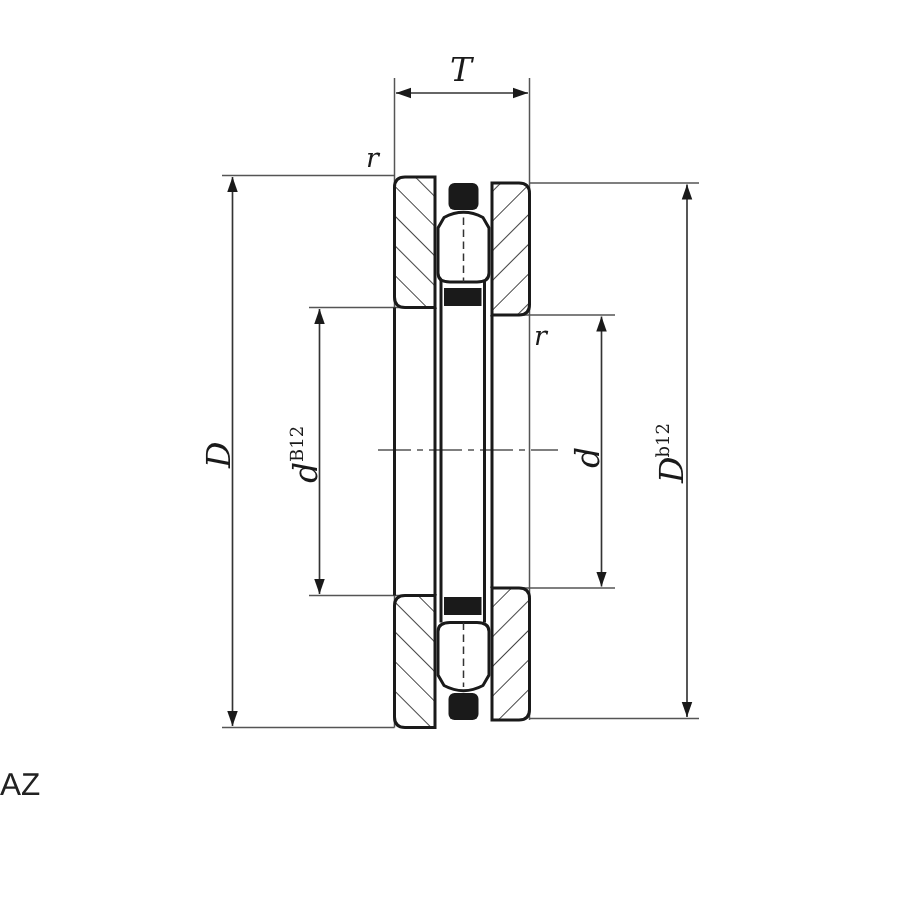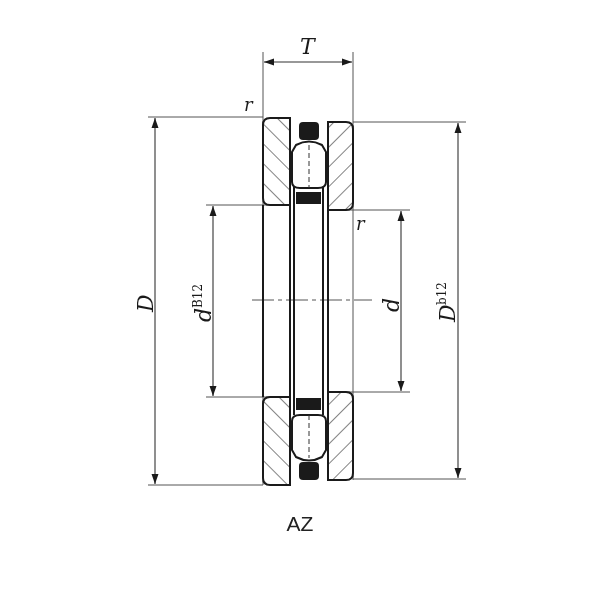--- a/index.html
+++ b/index.html
@@ -1,21 +1,21 @@
 <!DOCTYPE html>
 <html><head>
 <meta charset="utf-8">
 <style>
   html, body { margin: 0; padding: 0; background: #ffffff; }
   body { width: 600px; height: 600px; overflow: hidden; position: relative; }
   #drawing { position: absolute; left: 0; top: 0; width: 600px; height: 600px; }
   .lbl { font-family: "DejaVu Serif", "Liberation Serif", serif; font-style: italic; fill: #1a1a1a; }
   .sup { font-family: "DejaVu Serif", "Liberation Serif", serif; font-style: normal; fill: #1a1a1a; }
   .caption {
-    position: absolute; left: 0; width: 600px; top: 512px; text-align: center;
+    position: absolute; left: 0; width: 600px; top: 512px; 
     font-family: "Liberation Sans", "DejaVu Sans", sans-serif; font-size: 21px; color: #222;
   }
 </style>
 </head>
 <body>
 
 <svg id="drawing" viewBox="0 0 600 600" xmlns="http://www.w3.org/2000/svg">
   <defs>
     <pattern id="hatchL" patternUnits="userSpaceOnUse" width="14" height="14" patternTransform="rotate(-45)">
       <line x1="0" y1="0" x2="0" y2="14" stroke="#1a1a1a" stroke-width="1.1"></line>

